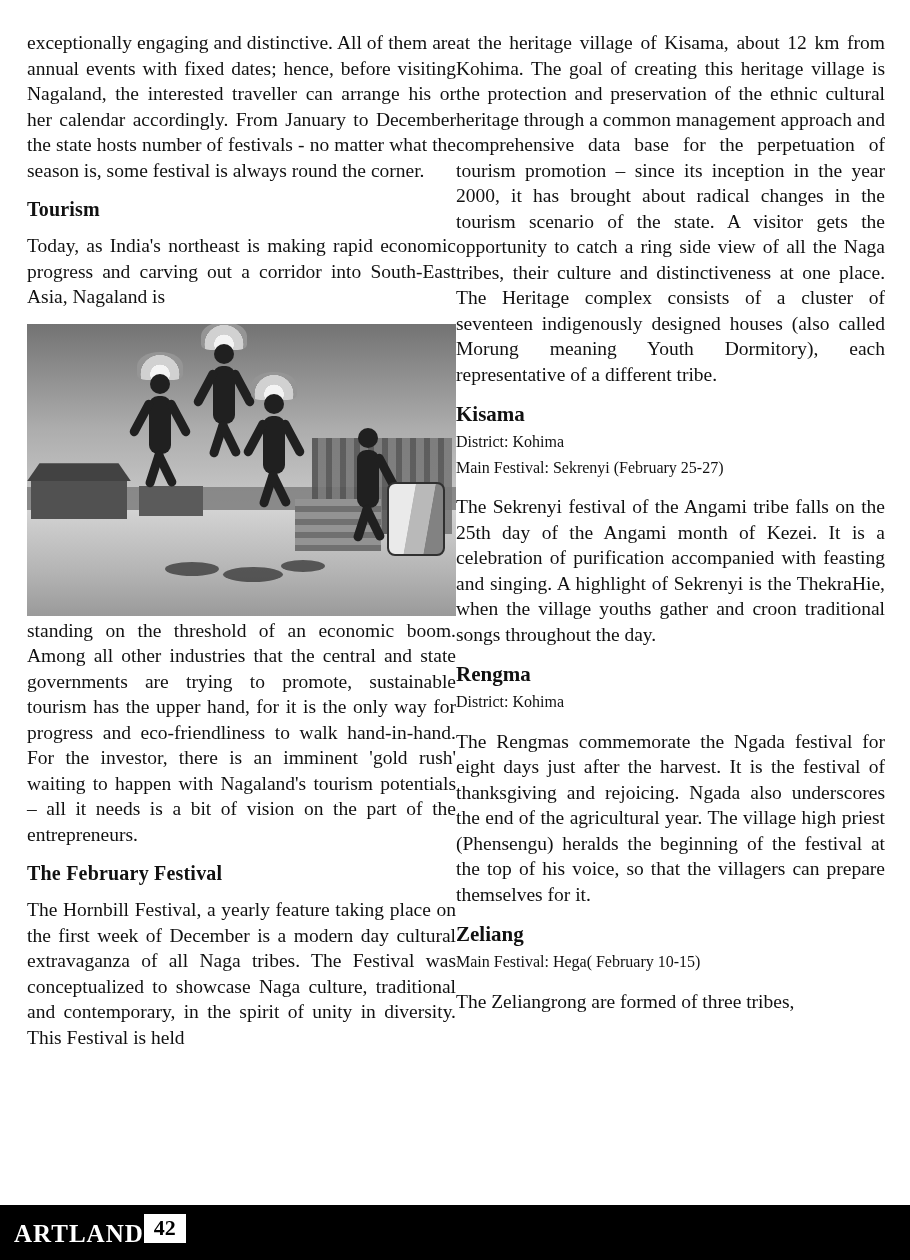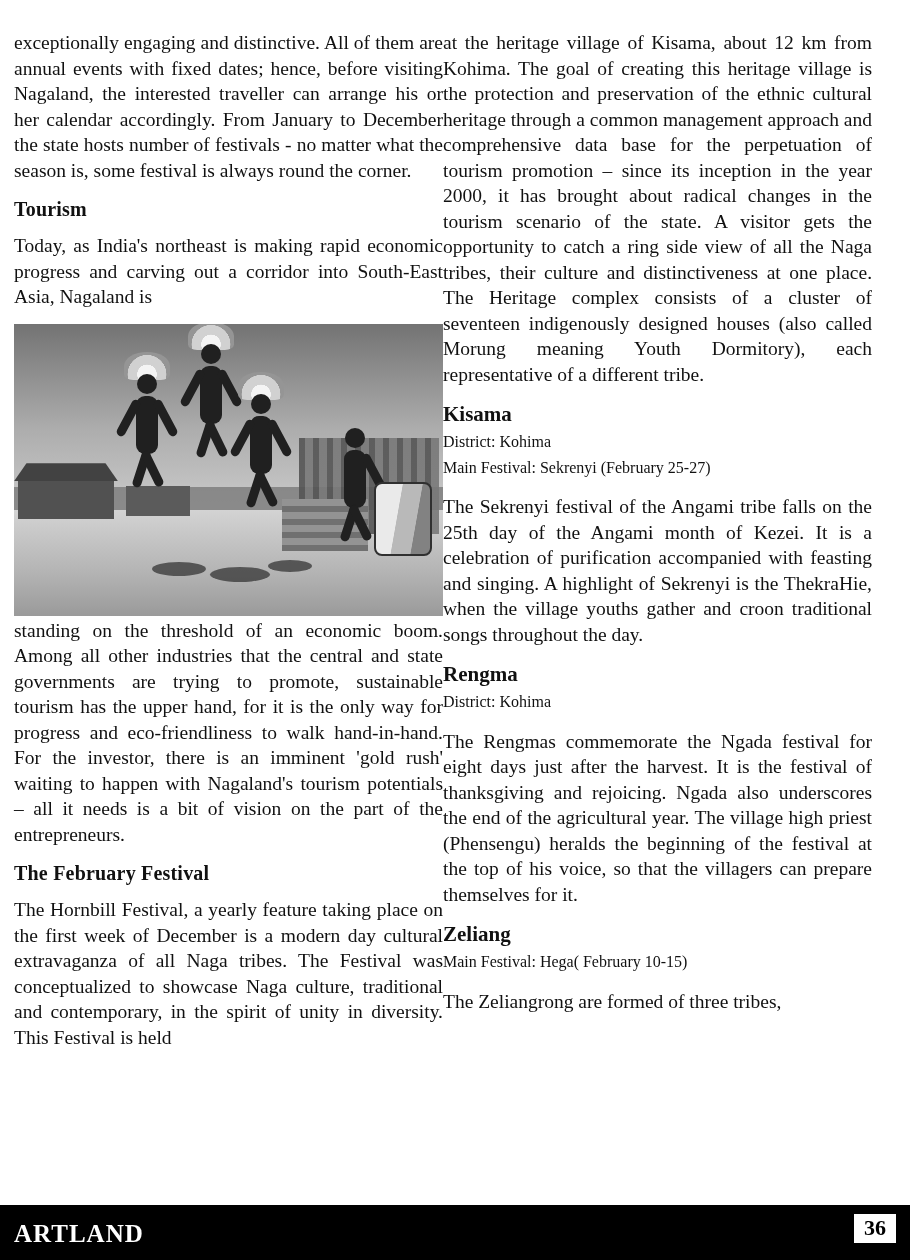--- a/index.html
+++ b/index.html
@@ -23,20 +23,21 @@
     height: 1260px;
     background: #fff;
   }
   .content {
     position: absolute;
     left: 14px;
     top: 30px;
     width: 884px;
     height: 1180px;
     display: flex;
+    justify-content: center;
   }
   .column {
     width: 429px;
   }
   p {
     margin: 0 0 14px 0;
     font-size: 19.5px;
     line-height: 25.5px;
     text-align: justify;
     text-justify: inter-word;
@@ -176,21 +177,20 @@
   
   .footer-bar {
     position: absolute;
     left: 0;
     bottom: 0;
     width: 910px;
     height: 52px;
     background: #000;
     display: flex;
     align-items: center;
-    justify-content: space-between;
     padding: 0 14px;
   }
   .brand {
     color: #fff;
     font-family: "Liberation Serif", serif;
     font-weight: bold;
     font-size: 25px;
     letter-spacing: 1px;
   }
   .page-number {
@@ -309,16 +309,16 @@
         <p class="nowrap-line">Main Festival:   Hega( February 10-15)</p>
       </div>
       <p>The Zeliangrong are formed of three tribes,</p>
 
     </div>
   </div>
 
   <div class="footer-rule"></div>
   <div class="footer-bar">
     <span class="brand">ARTLAND</span>
-    <span class="page-number">36</span>
+    <span class="page-number">42</span>
   </div>
 
 </div>
 
 </body></html>

